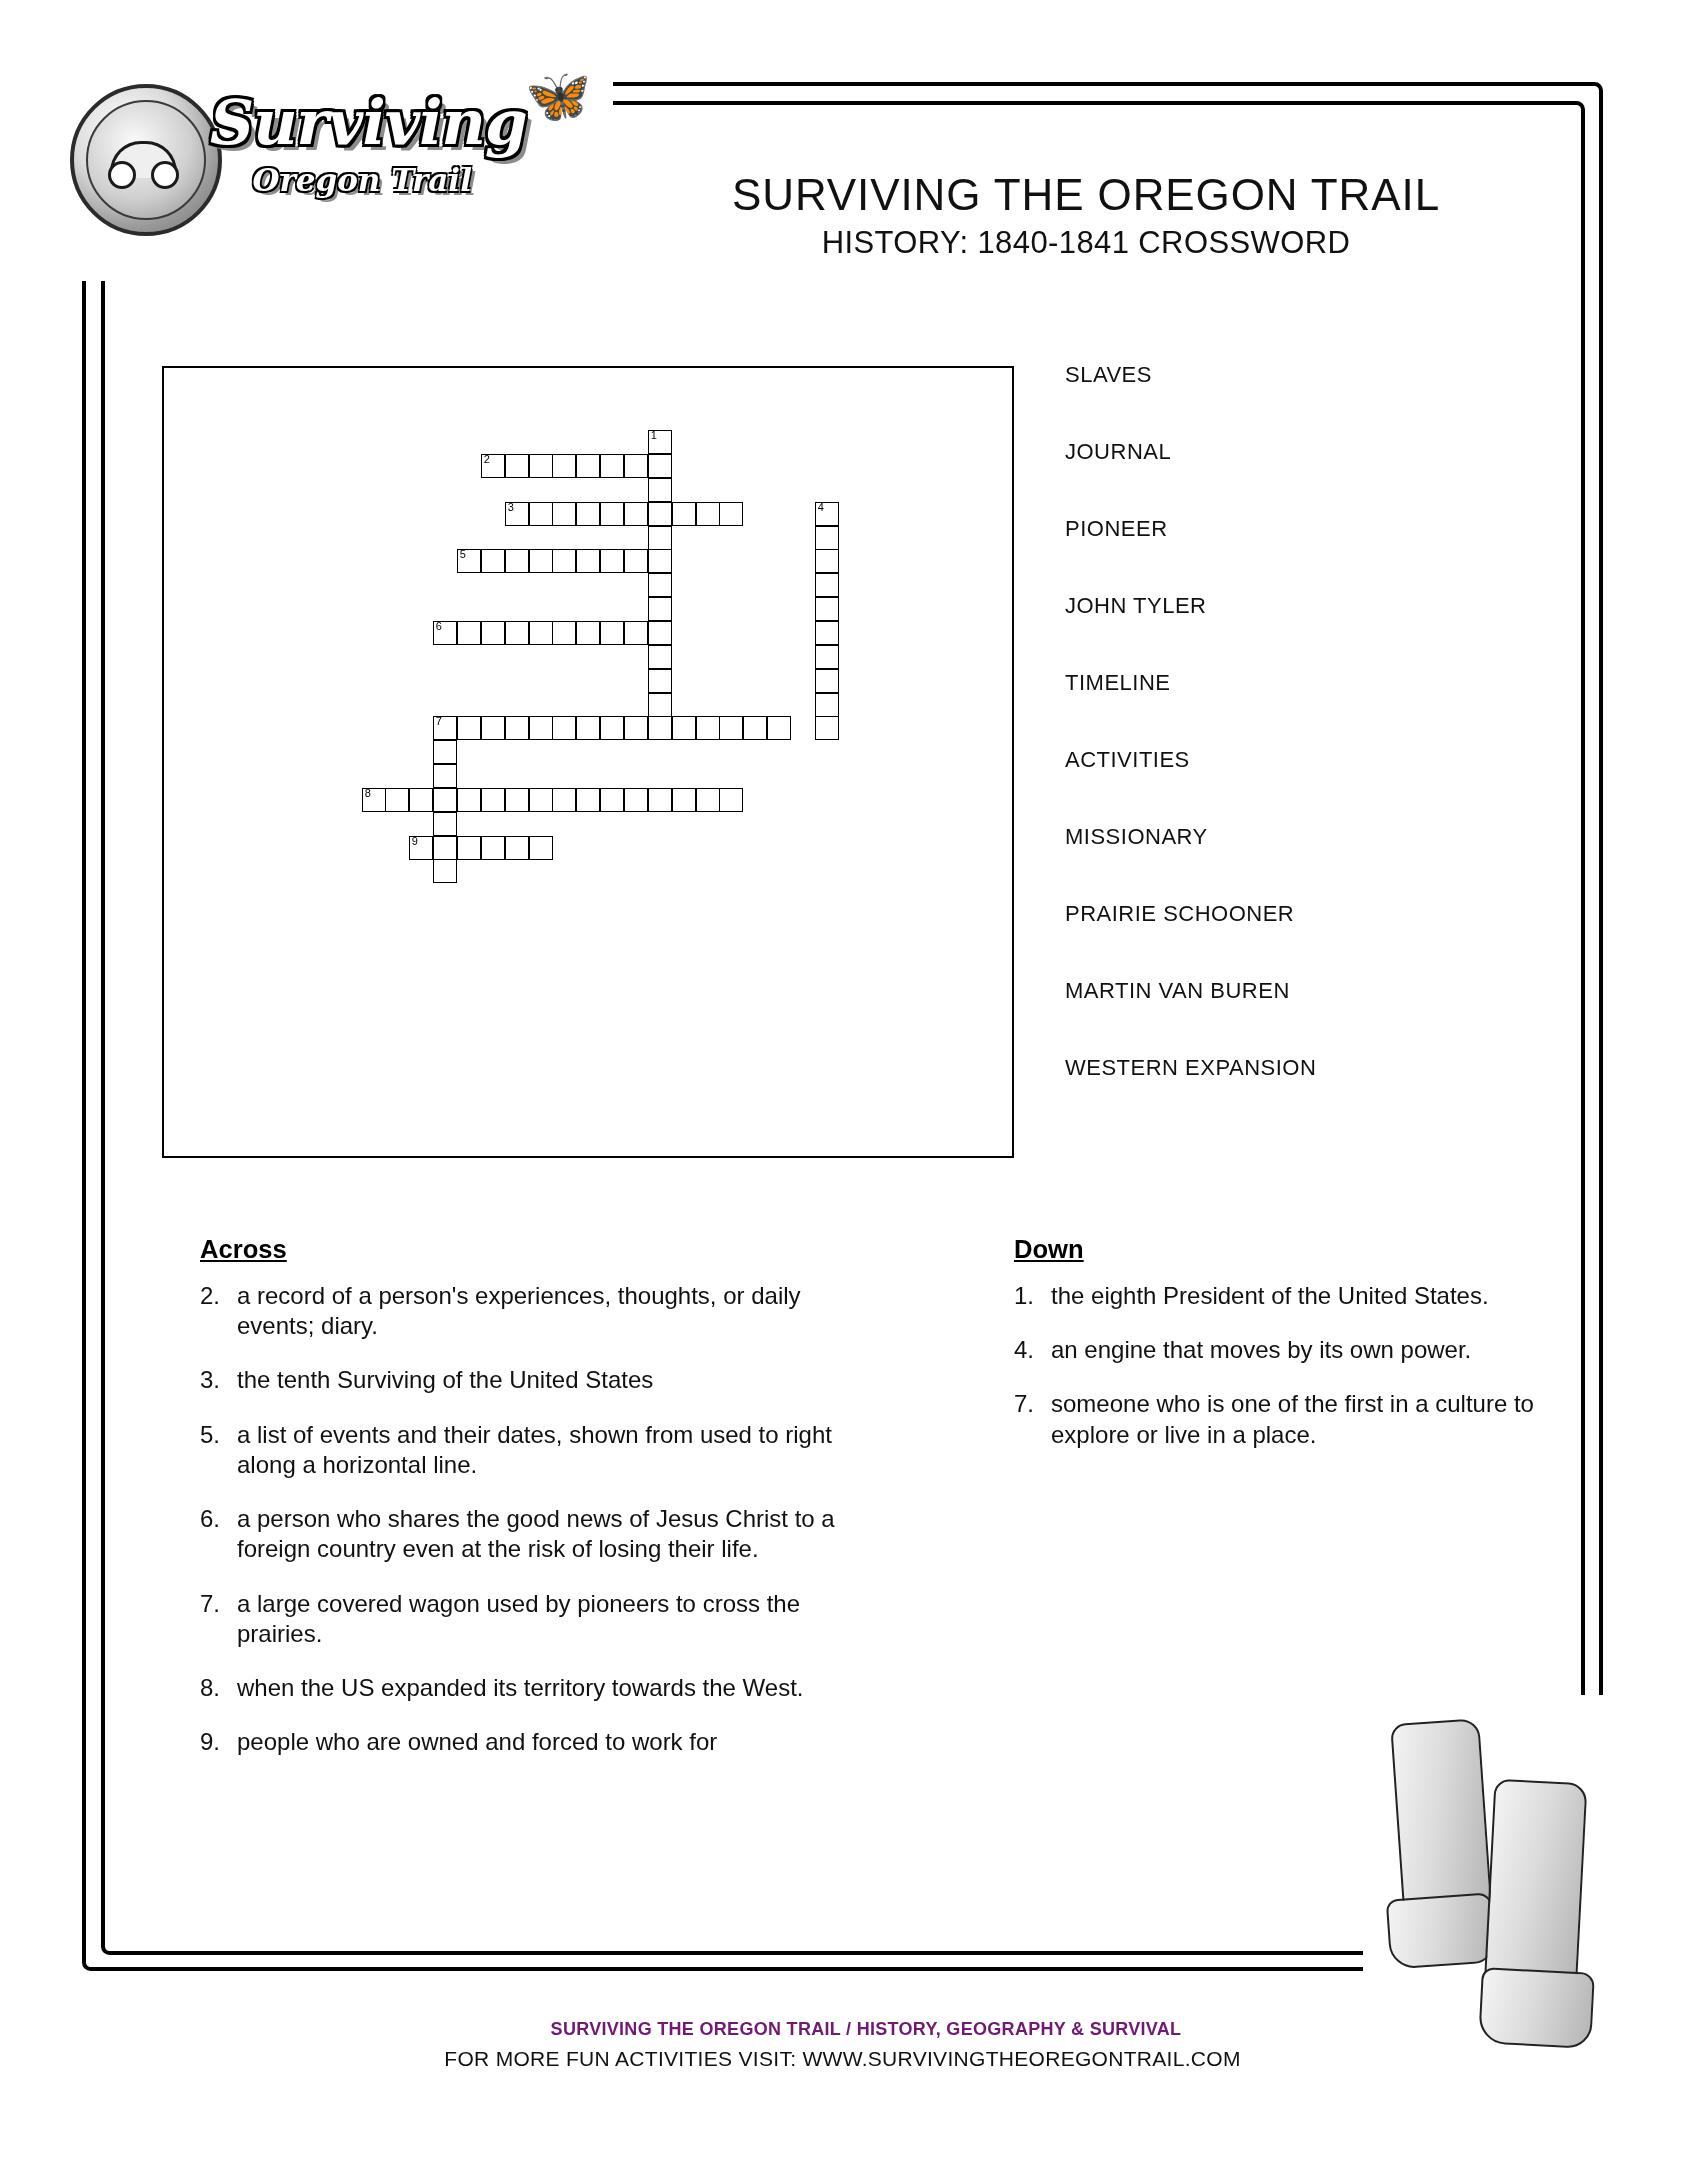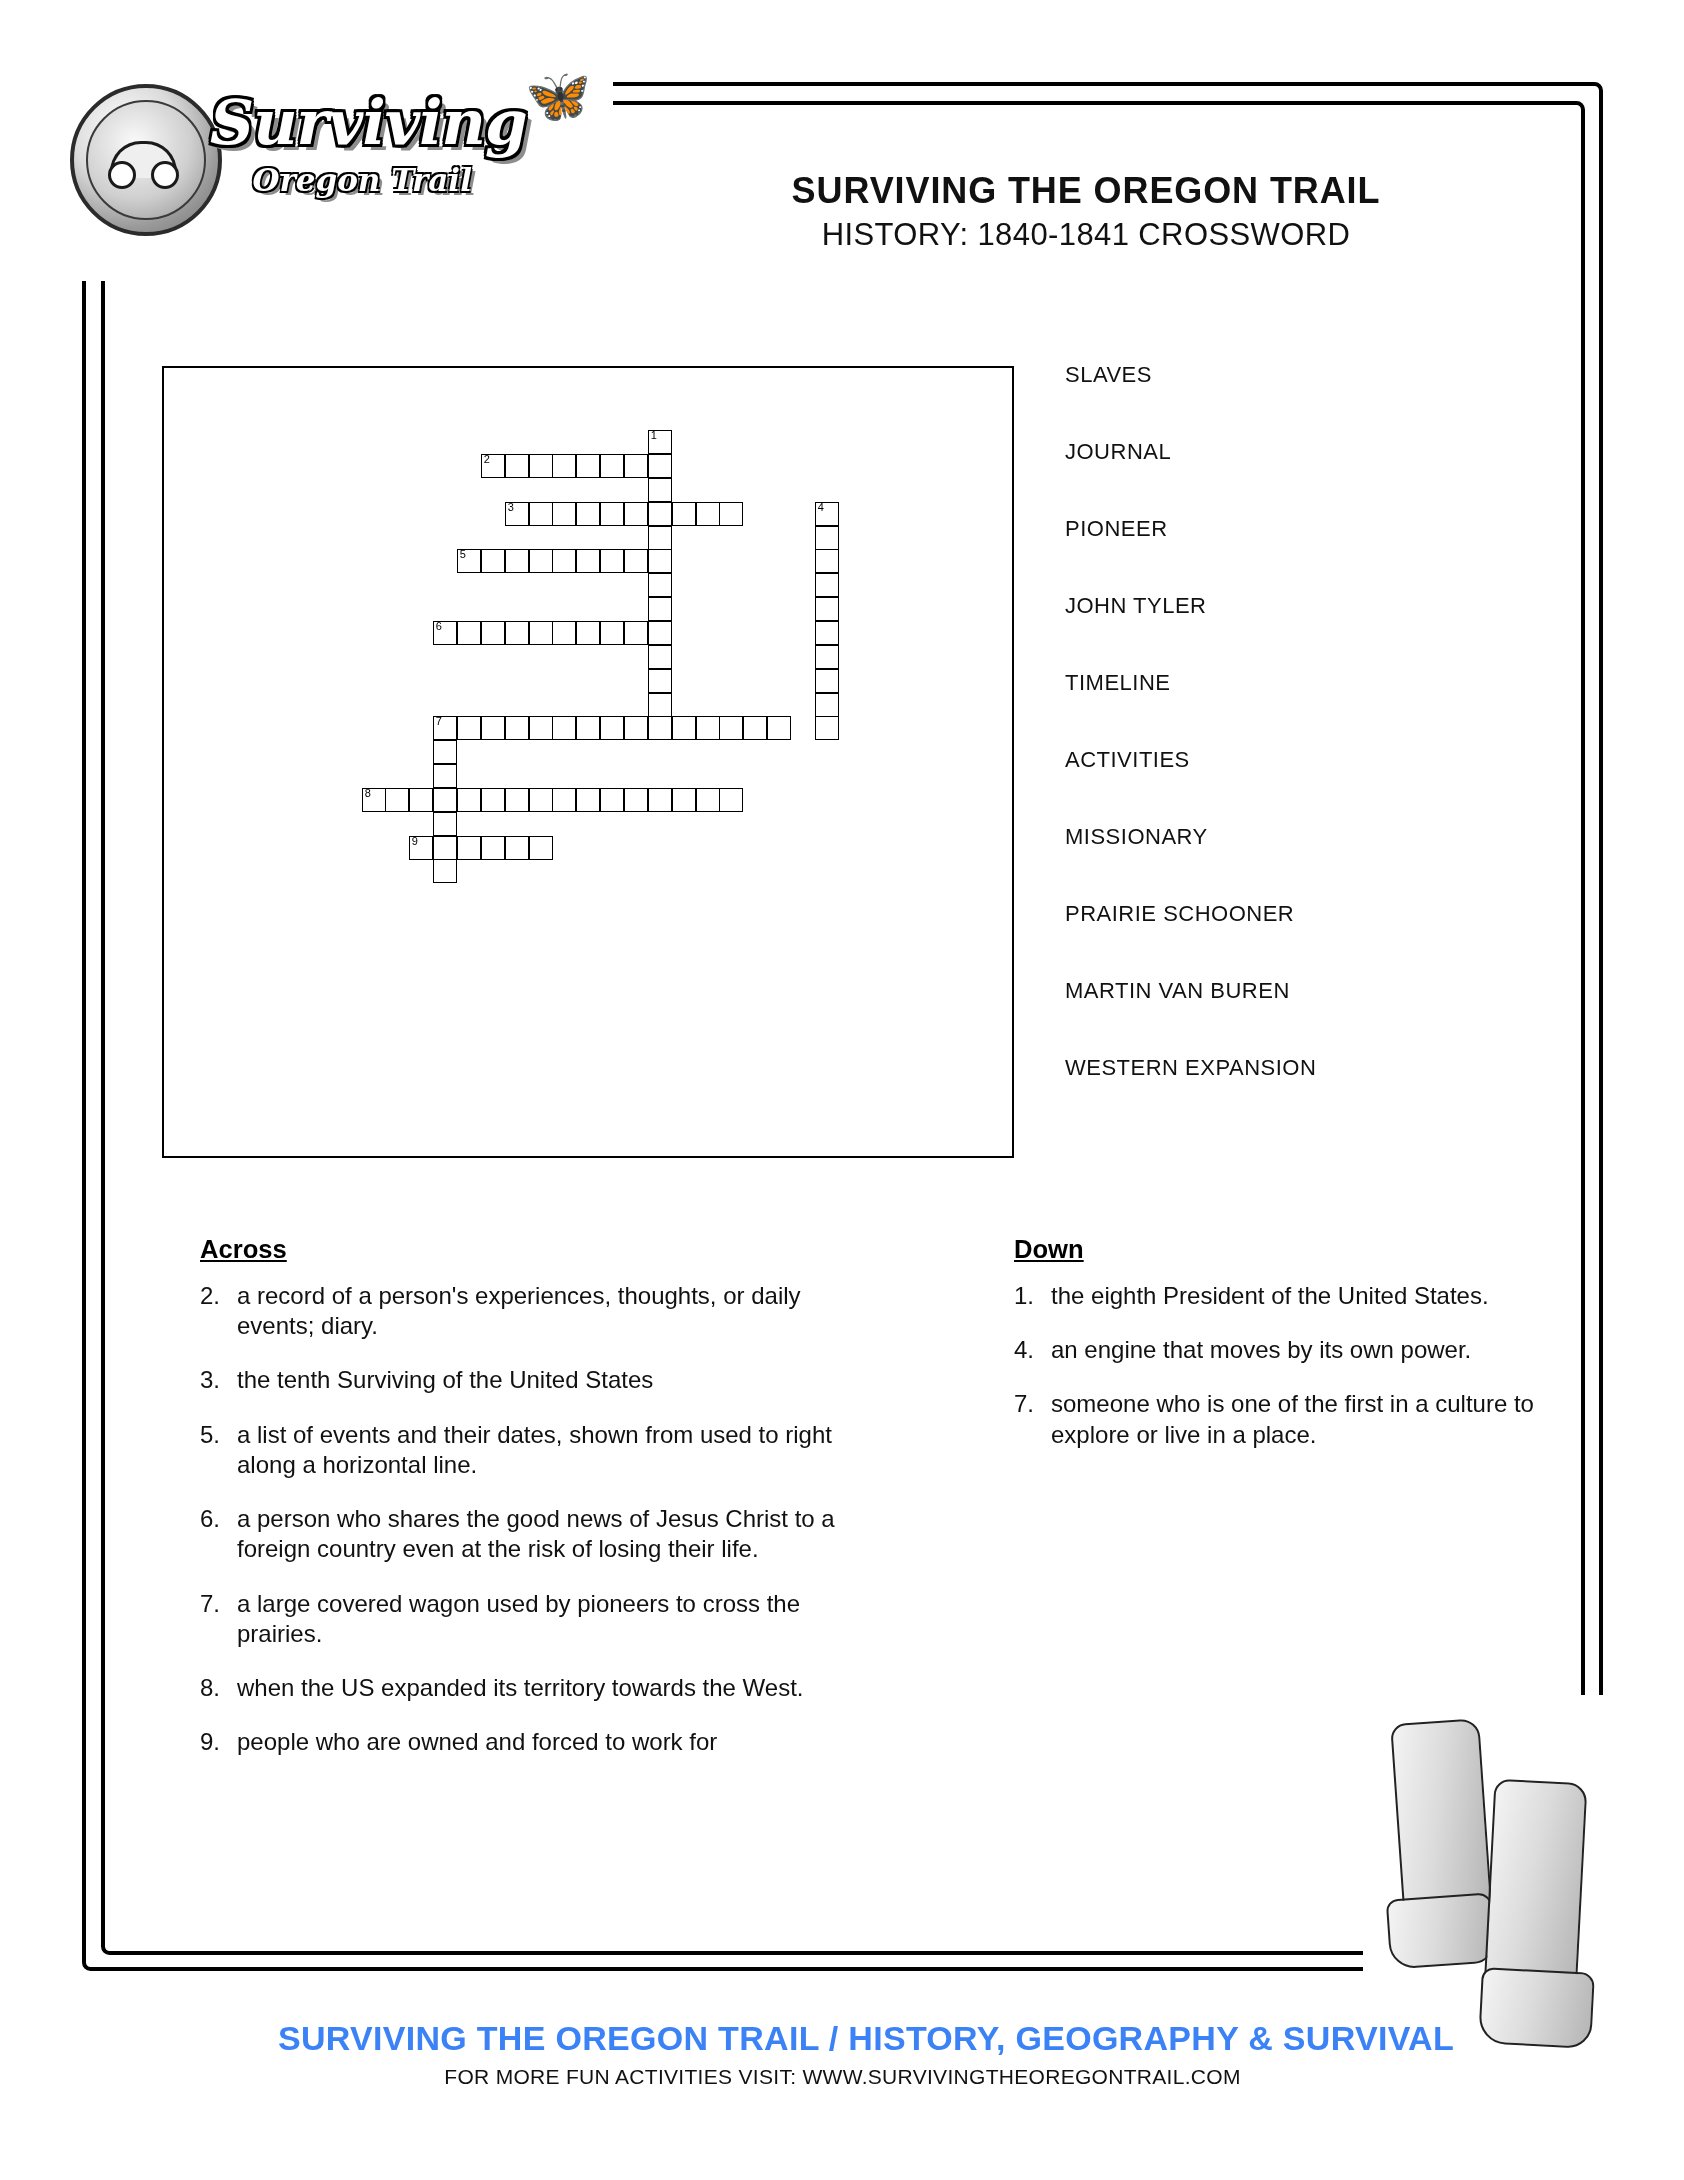--- a/index.html
+++ b/index.html
@@ -163,25 +163,24 @@
 
   
   .title-block {
     position: absolute;
     left: 596px;
     top: 170px;
     width: 980px;
     text-align: center;
   }
   .title-main {
-    font-size: 36px;
+    font-size: 44px;
     letter-spacing: 0.9px;
     color: #111;
     white-space: nowrap;
-    font-weight: bold;
   }
   .title-sub {
     margin-top: 5.1px;
     font-size: 31px;
     letter-spacing: 0.4px;
     color: #111;
     white-space: nowrap;
   }
 
   
@@ -302,24 +301,24 @@
 
   
   .footer {
     position: absolute;
     left: 0;
     top: 2019px;
     width: 1685px;
     text-align: center;
   }
   .footer-main {
-    font-size: 34px;
+    font-size: 18px;
     font-weight: bold;
     letter-spacing: 0.3px;
-    color: #3b82f6;
+    color: #701a75;
     padding-left: 47px;
   }
   .footer-sub {
     margin-top: 6.8px;
     font-size: 21px;
     letter-spacing: 0.3px;
     color: #111;
   }
 </style>
 </head>

